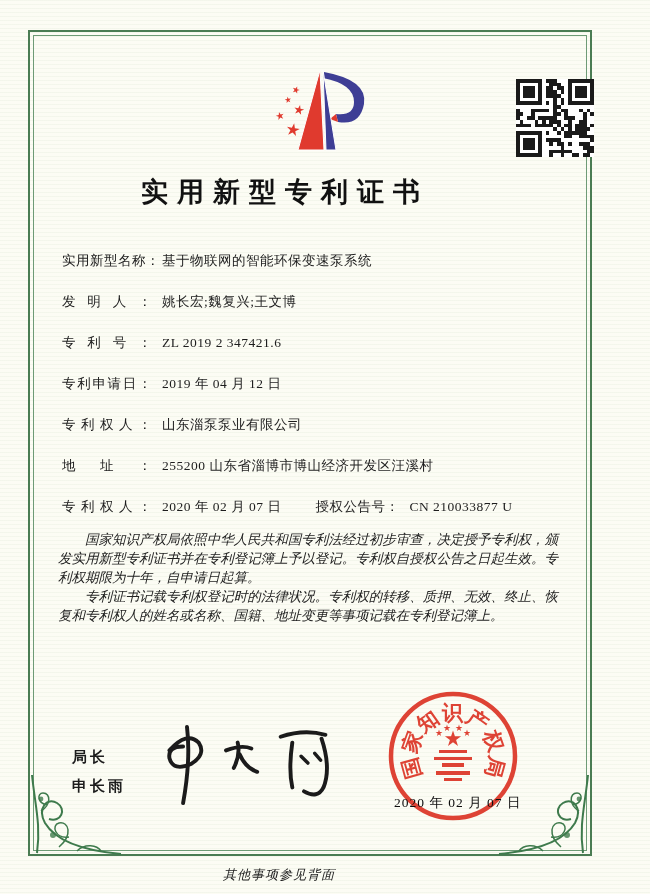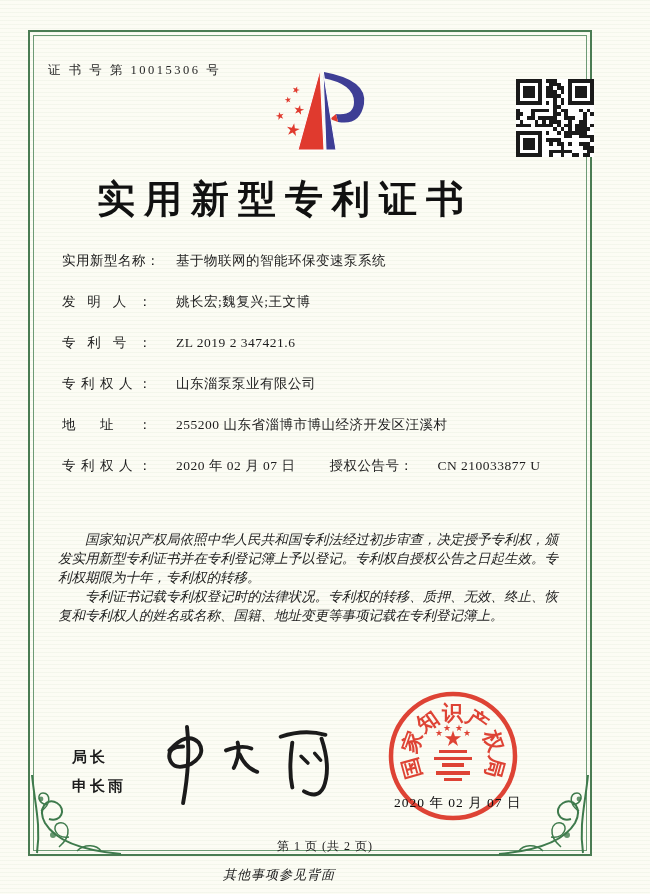--- a/index.html
+++ b/index.html
@@ -26,27 +26,27 @@
     border:1px solid #6e9b76;
   }
   .cert-no {
     position:absolute; left:48px; top:62px;
     font-size:12.5px; letter-spacing:2.5px; color:#262626;
   }
   .logo { position:absolute; left:268px; top:64px; width:112px; height:96px; }
   .qr { position:absolute; left:516px; top:79px; width:78px; height:78px; }
   .title {
     position:absolute; left:0; top:174px; width:570px;
-    text-align:center; font-size:38px; font-weight:bold;
+    text-align:center; font-size:27px; font-weight:bold;
     letter-spacing:9px; color:#111;
   }
   .fields { position:absolute; left:62px; top:252px; width:500px; }
   .field-row { height:20px; margin-bottom:21px; font-size:13.5px; letter-spacing:0.5px; white-space:nowrap; }
   .f-label { display:inline-block; width:90px; text-align:justify; text-align-last:justify; }
-  .f-value { margin-left:24px; }
+  .f-value { margin-left:10px; }
   .grant-label2 { margin-left:34px; display:inline-block; }
   .paragraphs {
     position:absolute; left:58px; top:530px; width:500px;
     font-size:13.5px; line-height:19px; font-style:italic;
     text-align:justify; color:#222;
   }
   .paragraphs p { text-indent:2em; }
   .signer {
     position:absolute; left:72px; top:743px;
     font-size:15px; font-weight:600; line-height:29px; letter-spacing:3px;
@@ -71,21 +71,20 @@
 </style>
 </head>
 <body>
 
 <div class="page">
 
   <div class="frame">
     <div class="frame-inner"></div>
   </div>
 
-  <div class="cert-no">证 书 号 第 10015306 号</div>
 
   <svg class="logo" viewBox="0 0 112 96">
     <defs>
       <path id="star" d="M0,-10 L2.25,-3.09 L9.51,-3.09 L3.63,1.18 L5.88,8.09 L0,3.82 L-5.88,8.09 L-3.63,1.18 L-9.51,-3.09 L-2.25,-3.09 Z"></path>
     </defs>
     <path d="M56,8 Q100,16 96,40 Q92,62 70,58 L68,50 Q86,52 86,38 Q86,20 55,14 Z" fill="#3e3e95"></path>
     <polygon points="68,50 70,58 62,55" fill="#e03a2e"></polygon>
     <polygon points="55,6 68,86 58,86" fill="#3e3e95" stroke="#ffffff" stroke-width="1"></polygon>
     <polygon points="52,6 56,86 30,86" fill="#e03a2e" stroke="#ffffff" stroke-width="1"></polygon>
     <use href="#star" transform="translate(28,26) scale(0.38) rotate(18)" fill="#e03a2e"></use>
@@ -254,32 +253,35 @@
     <div class="field-row">
       <span class="f-label">实用新型名称：</span><span class="f-value">基于物联网的智能环保变速泵系统</span>
     </div>
     <div class="field-row">
       <span class="f-label">发明人：</span><span class="f-value">姚长宏;魏复兴;王文博</span>
     </div>
     <div class="field-row">
       <span class="f-label">专利号：</span><span class="f-value">ZL 2019 2 347421.6</span>
     </div>
     <div class="field-row">
+      <span class="f-label">专利申请日：</span><span class="f-value">2019 年 04 月 12 日</span>
+    </div>
+    <div class="field-row">
       <span class="f-label">专利权人：</span><span class="f-value">山东淄泵泵业有限公司</span>
     </div>
     <div class="field-row">
       <span class="f-label">地址：</span><span class="f-value">255200  山东省淄博市博山经济开发区汪溪村</span>
     </div>
     <div class="field-row">
       <span class="f-label">专利权人：</span><span class="f-value">2020 年 02 月 07 日</span><span class="grant-label2">授权公告号：</span><span class="f-value">CN 210033877 U</span>
     </div>
   </div>
 
   <div class="paragraphs">
-    <p>国家知识产权局依照中华人民共和国专利法经过初步审查，决定授予专利权，颁发实用新型专利证书并在专利登记簿上予以登记。专利权自授权公告之日起生效。专利权期限为十年，专利权的转移。</p>
+    <p>国家知识产权局依照中华人民共和国专利法经过初步审查，决定授予专利权，颁发实用新型专利证书并在专利登记簿上予以登记。专利权自授权公告之日起生效。专利权期限为十年，自申请日起算。</p>
     <p>专利证书记载专利权登记时的法律状况。专利权的转移、质押、无效、终止、恢复和专利权人的姓名或名称、国籍、地址变更等事项记载在专利登记簿上。</p>
   </div>
 
   <div class="signer">
     <div>局长</div>
     <div>申长雨</div>
   </div>
 
   <svg class="signature" viewBox="0 0 200 92" fill="none" stroke="#1b1b1b" stroke-width="4" stroke-linecap="round">
     <path d="M22,30 Q40,10 52,22 Q60,34 44,44 Q26,52 22,38 Q20,26 36,26"></path>
@@ -325,16 +327,15 @@
   <svg class="flourish right" viewBox="0 0 95 110" fill="none" stroke="#3e7a4c" stroke-width="2">
     <path d="M92,107 C58,104 28,96 16,76 C8,61 18,50 28,56 C38,62 32,76 20,72"></path>
     <path d="M8,106 C12,78 6,58 3,28"></path>
     <path d="M30,100 C44,88 40,74 30,76 C22,78 26,92 40,90" stroke-width="1.5"></path>
     <path d="M12,64 C22,58 22,46 14,46 C8,46 8,56 18,58" stroke-width="1.5"></path>
     <path d="M48,104 C56,96 68,98 72,104" stroke-width="1.5"></path>
     <circle cx="24" cy="88" r="3" fill="#3e7a4c" stroke="none" opacity="0.8"></circle>
     <circle cx="12" cy="52" r="2.4" fill="#3e7a4c" stroke="none" opacity="0.8"></circle>
   </svg>
 
-  <div class="page-info">第 1 页 (共 2 页)</div>
   <div class="footer-note">其他事项参见背面</div>
 
 </div>
 
 </body></html>

